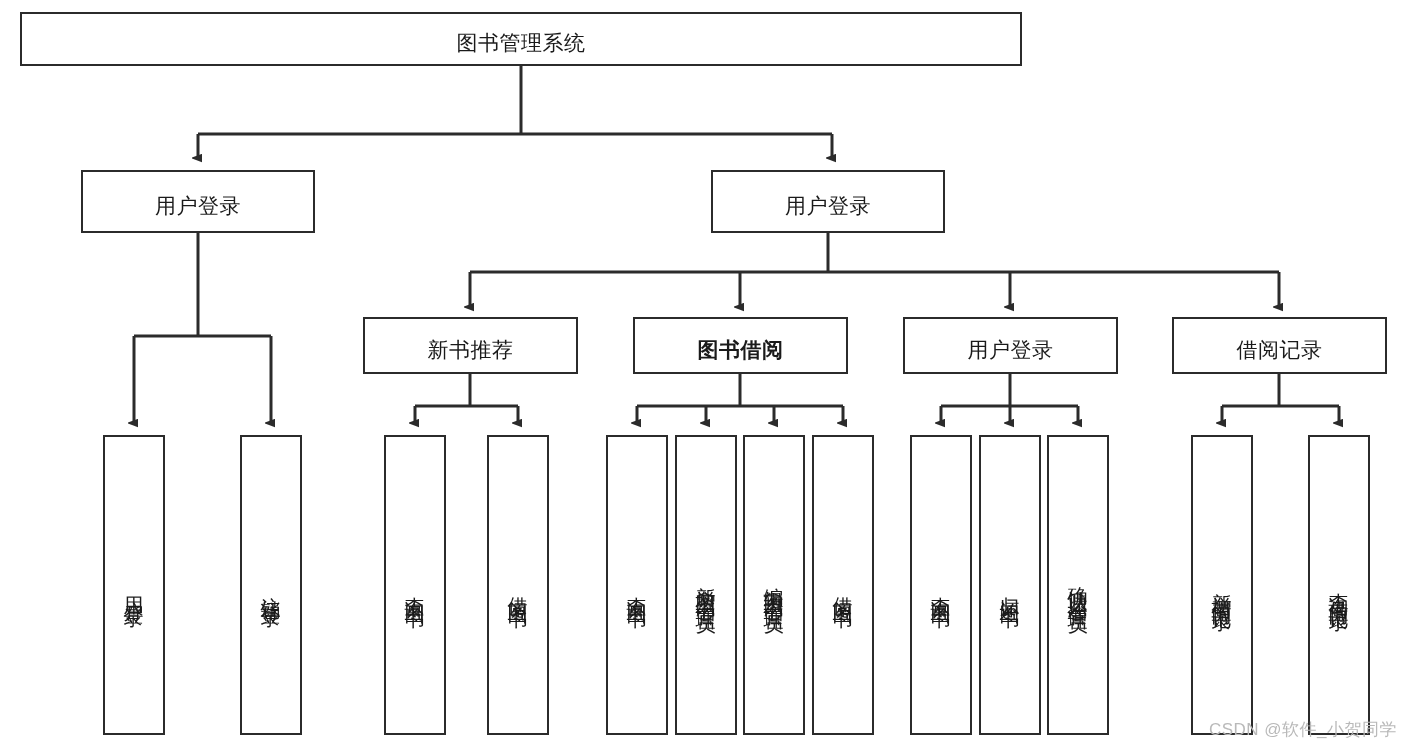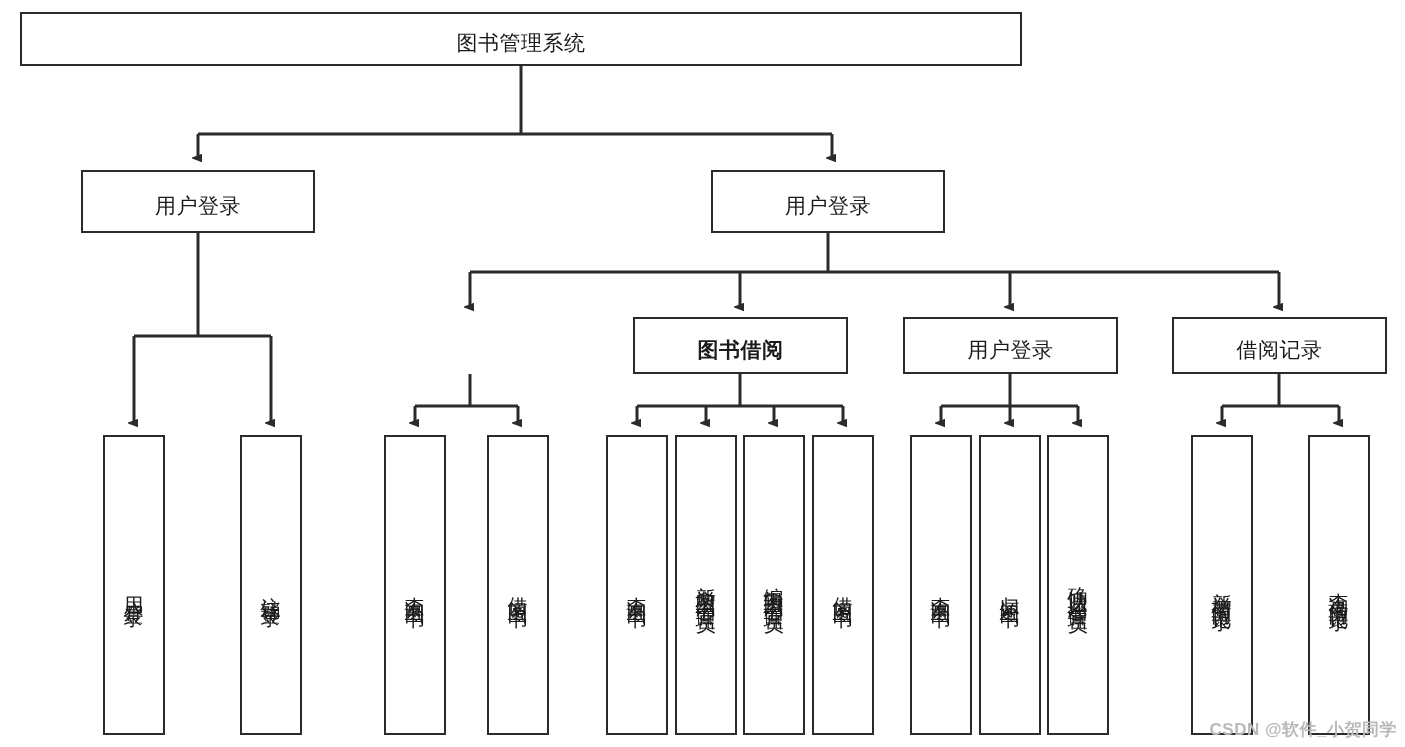--- a/index.html
+++ b/index.html
@@ -61,21 +61,20 @@
   }
   .watermark {
     position: absolute;
     right: 8px;
     bottom: 6px;
     color: #b9b9b9;
     font-size: 17px;
     letter-spacing: 0.5px;
     white-space: nowrap;
     z-index: 5;
-    font-weight: bold;
   }
 </style>
 </head>
 <body>
 
 <div id="diagram-root">
 
   <svg class="lines" viewBox="0 0 1405 747">
     <defs>
       <marker id="arrow" markerWidth="10" markerHeight="10" refX="4.2" refY="4" orient="auto" markerUnits="userSpaceOnUse">
@@ -131,20 +130,23 @@
   </div>
 
   <div class="node" style="left:81px; top:170px; width:234px; height:63px;">
     <span class="label">用户登录</span>
   </div>
 
   <div class="node" style="left:711px; top:170px; width:234px; height:63px;">
     <span class="label">用户登录</span>
   </div>
 
+  <div class="node" style="left:363px; top:317px; width:215px; height:57px;">
+    <span class="label">新书推荐</span>
+  </div>
 
   <div class="node" style="left:633px; top:317px; width:215px; height:57px;font-weight:bold;">
     <span class="label">图书借阅</span>
   </div>
 
   <div class="node" style="left:903px; top:317px; width:215px; height:57px;">
     <span class="label">用户登录</span>
   </div>
 
   <div class="node" style="left:1172px; top:317px; width:215px; height:57px;">

